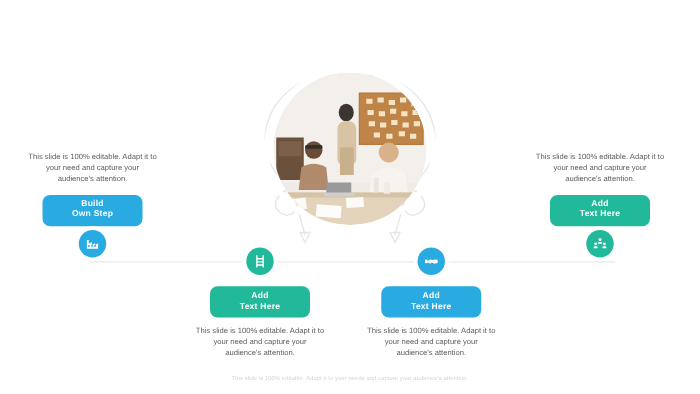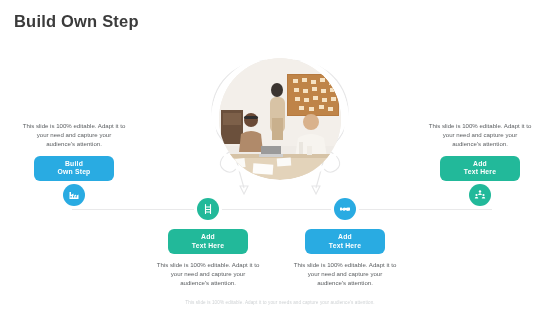--- a/index.html
+++ b/index.html
@@ -77,21 +77,20 @@
   .footer{
     position:absolute;left:0;right:0;top:300px;
     text-align:center;font-size:4.6px;color:#cfd2d4;letter-spacing:.1px;
   }
 </style>
 </head>
 <body>
 
 <div class="slide">
 
-  <div class="title">Build Own Step</div>
 
   <div class="deco">
     <svg width="196" height="150" viewBox="0 0 196 150" fill="none">
       <g stroke="#e6e6e7" stroke-width="1.1" fill="none">
 
         <path d="M52 104 C 22 86, 24 46, 50 26 C 62 17, 74 14, 84 14"></path>
 
         <path d="M144 104 C 174 86, 172 46, 146 26 C 134 17, 122 14, 112 14"></path>
 
         <path d="M52 104 C 40 108, 34 118, 42 124 C 50 130, 58 122, 55 114 C 52 106, 58 128, 62 142"></path>

